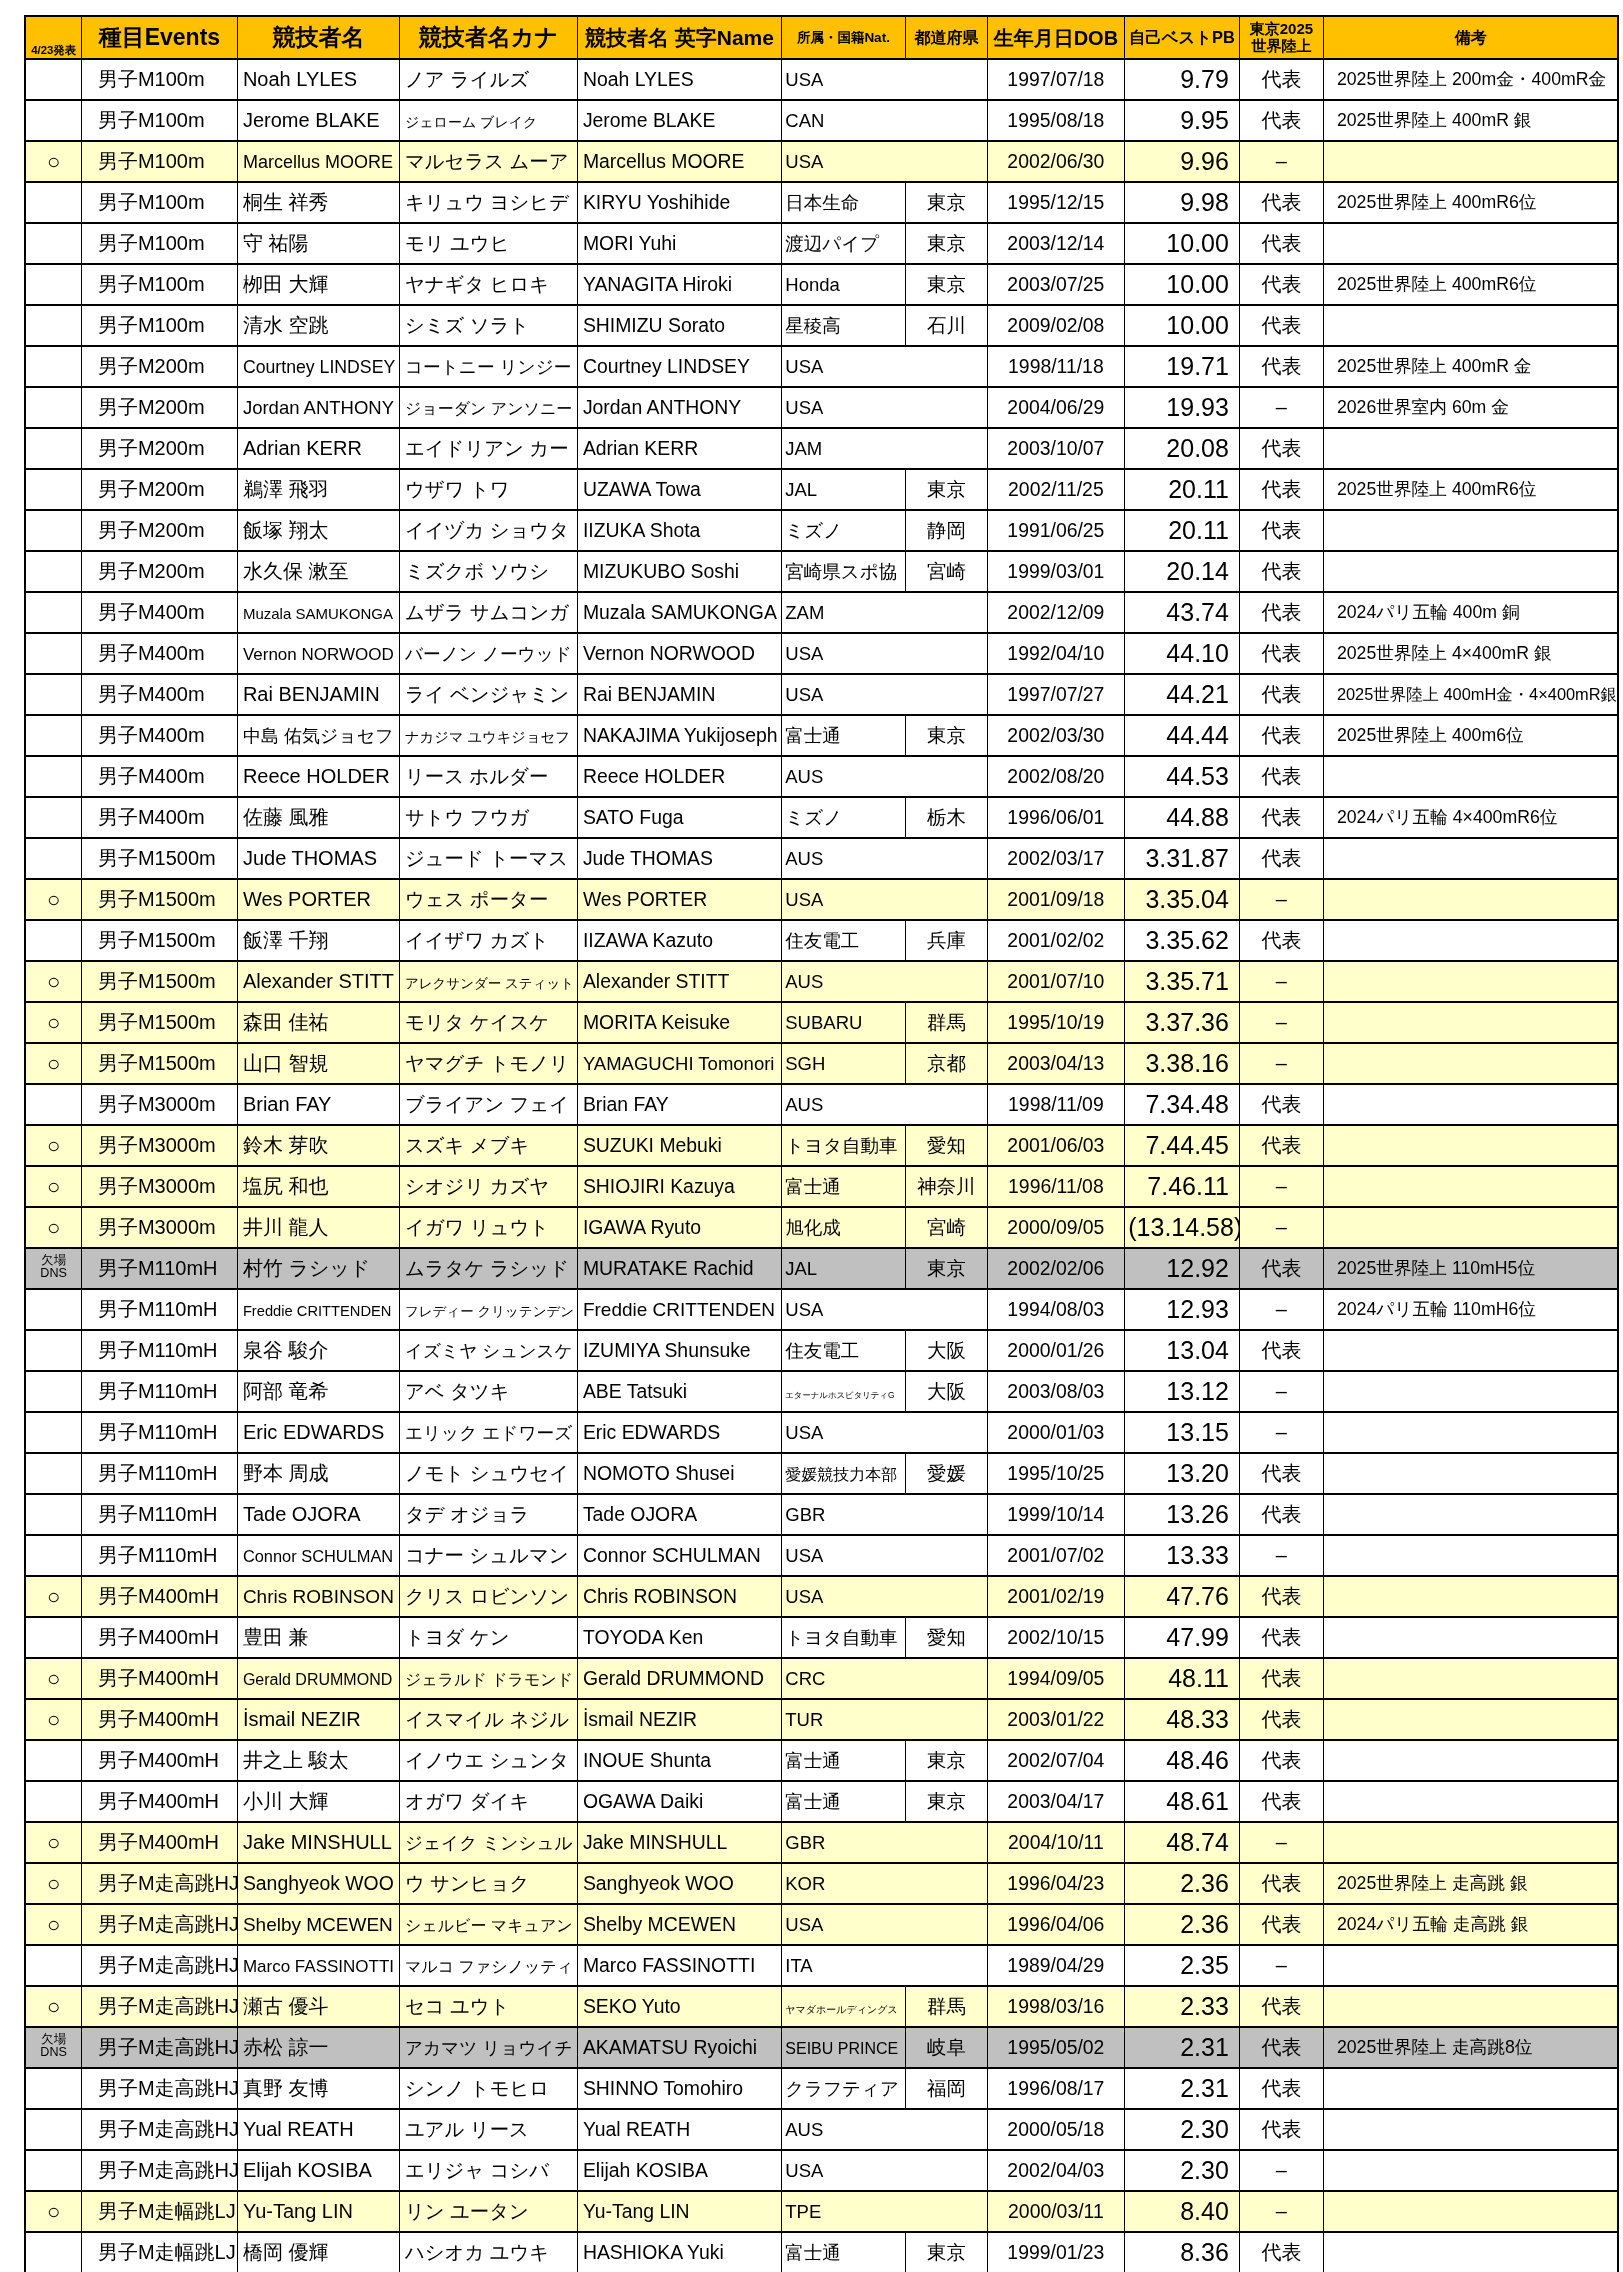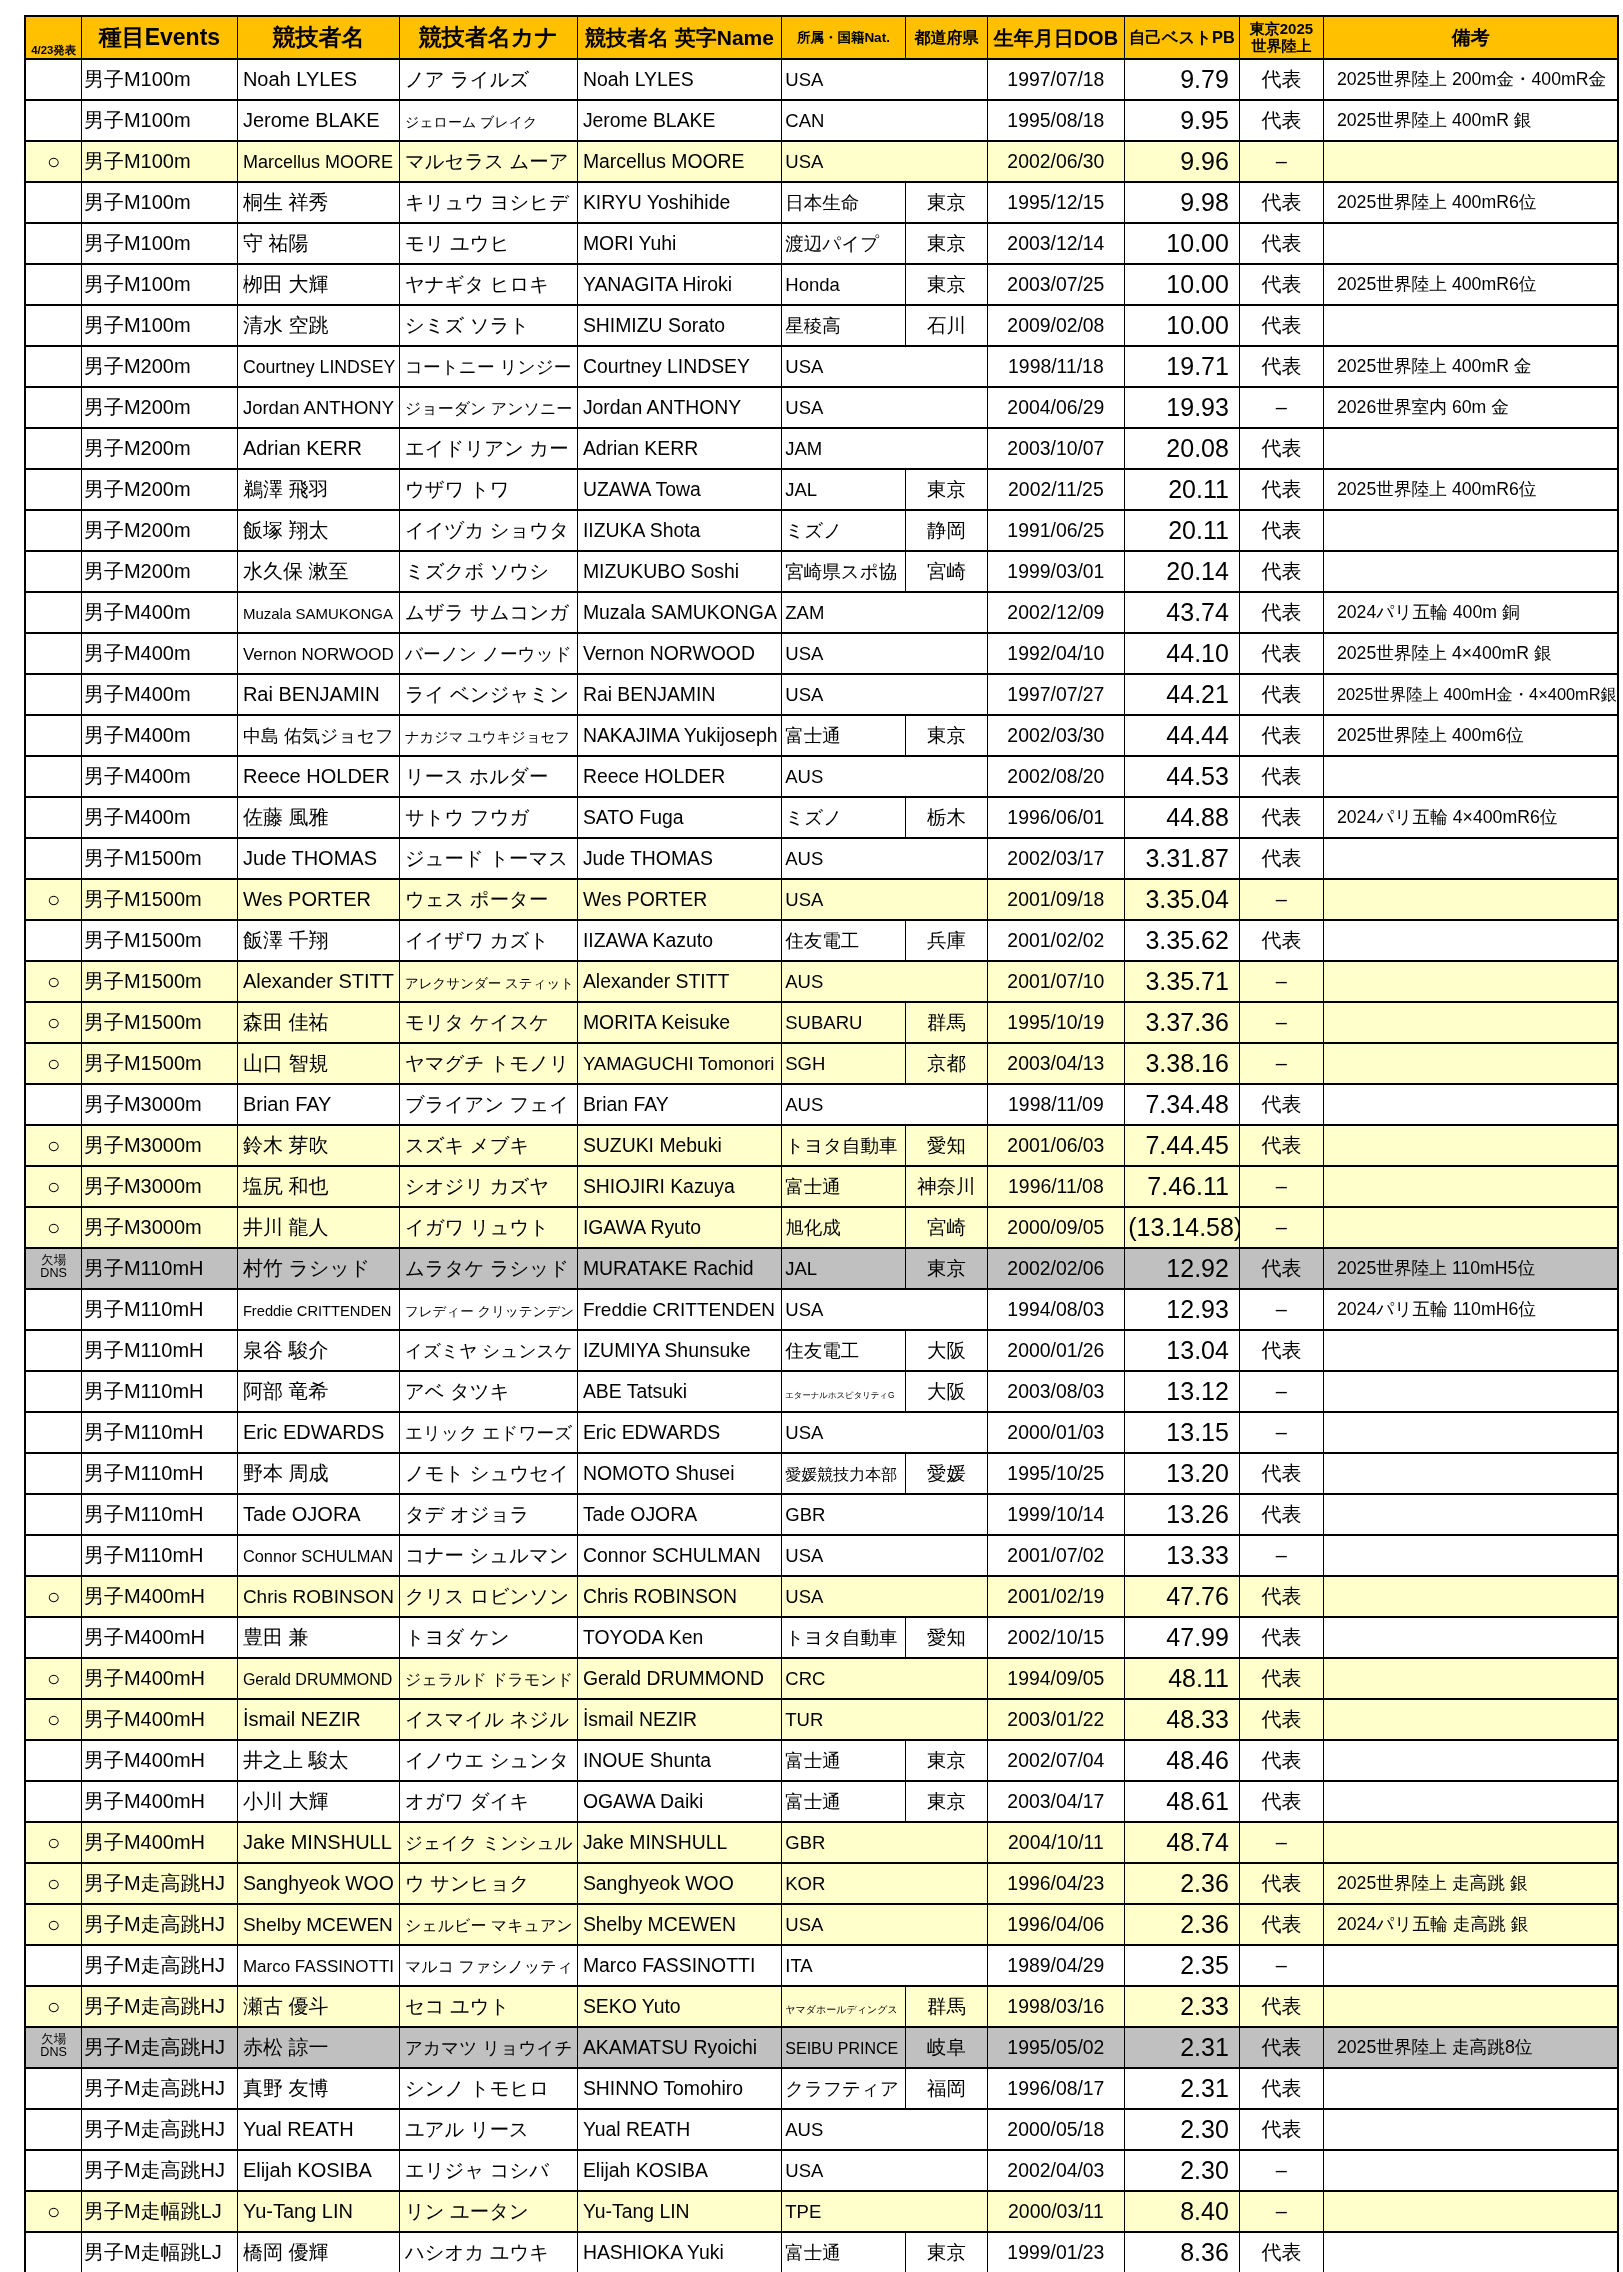--- a/index.html
+++ b/index.html
@@ -15,25 +15,25 @@
   span.t2{display:inline-block;white-space:pre-line;line-height:1.1;}
   
   th.h-mark{font-size:11.8px;vertical-align:bottom;padding-bottom:1px;text-align:center;}
   th.h-event,th.h-name,th.h-kana{font-size:23px;text-align:center;}
   th.h-en{font-size:21px;text-align:center;}
   th.h-affil{font-size:13.5px;text-align:center;}
   th.h-pref{font-size:16px;text-align:center;}
   th.h-dob{font-size:21px;text-align:center;}
   th.h-pb{font-size:17px;text-align:center;}
   th.h-tokyo{font-size:15px;text-align:center;margin-top:6px;}
-  th.h-remarks{font-size:19px;text-align:center;}
+  th.h-remarks{font-size:16px;text-align:center;}
   
   td.c-mark{text-align:center;font-size:22px;}
   td.c-mark.dns span.t2{font-size:12.6px;font-weight:normal;}
-  td.c-event{font-size:20px;text-align:left;padding-left:2px;}
+  td.c-event{font-size:20px;text-align:left;padding-left:16px;}
   td.c-name{font-size:20px;text-align:left;padding-left:5px;}
   td.c-kana{font-size:19.4px;text-align:left;padding-left:5px;}
   td.c-en{font-size:19.4px;text-align:left;padding-left:5px;}
   td.c-affil{font-size:18.5px;text-align:left;padding-left:3.4px;}
   td.c-pref{font-size:19.4px;text-align:center;}
   td.c-dob{font-size:19.4px;text-align:center;}
   td.c-pb{font-size:25px;text-align:right;padding-right:10px;}
   td.c-tokyo{font-size:20px;text-align:center;}
   td.c-remarks{font-size:17.7px;text-align:left;padding-left:13px;}
 </style>

